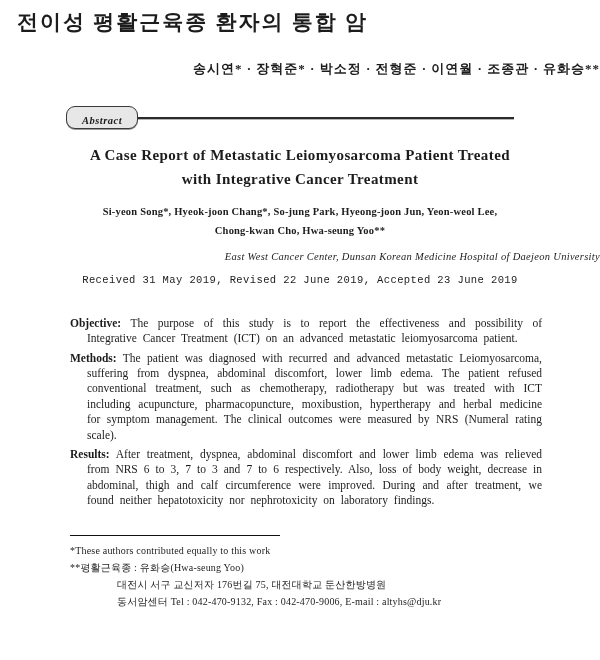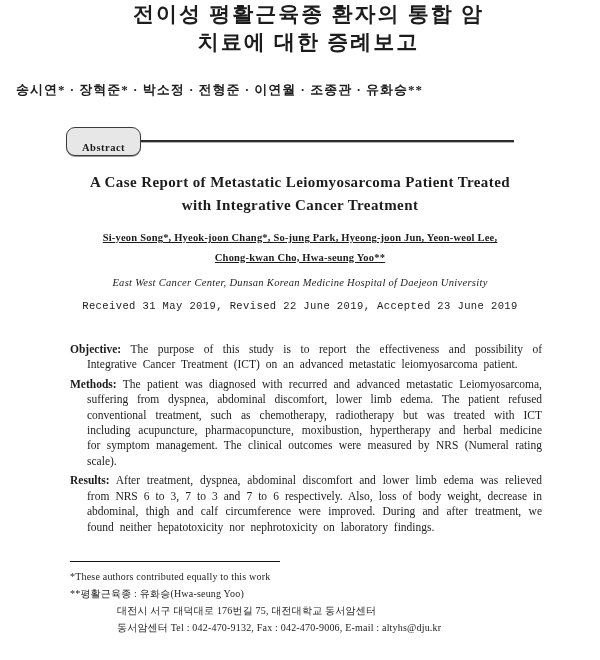--- a/index.html
+++ b/index.html
@@ -13,57 +13,57 @@
     overflow: hidden;
     font-family: "Liberation Serif", serif;
     color: #1c1c1c;
   }
   .page {
     width: 600px;
     height: 660px;
     position: relative;
   }
   .korean-title {
-    margin-top: 0;
-    text-align: center;
+    margin-top: 8px;
+    text-align: left;
     font-weight: bold;
     font-size: 21px;
     line-height: 1.35;
     letter-spacing: 2px;
     padding-left: 17px;
   }
   .korean-authors {
     margin-top: 24px;
-    text-align: left;
+    text-align: right;
     font-weight: bold;
     font-size: 13px;
     letter-spacing: 1px;
-    padding-left: 16px;
   }
   .korean-affiliation {
     margin-top: 24px;
     text-align: center;
     font-size: 11px;
     letter-spacing: 1px;
   }
   .korean-affiliation sup {
     font-size: 8px;
   }
   .abstract-band {
     margin: 28px 86px 0 66px;
     display: flex;
     align-items: center;
   }
   .abstract-badge {
     border: 1.4px solid #3a3a3a;
     border-radius: 9px;
     background: #e7e7e7;
     box-shadow: 0 1px 0 #9a9a9a;
-    padding: 14px 15px 2px 15px;
+    padding: 8px 15px 2px 15px;
     font-weight: bold;
+    font-style: italic;
     font-size: 10.5px;
     letter-spacing: 0.5px;
     white-space: nowrap;
   }
   .abstract-rule {
     flex: 1;
     height: 0;
     border-top: 2px solid #2b2b2b;
     box-shadow: 0 1px 0 #b5b5b5;
   }
@@ -75,25 +75,24 @@
     line-height: 1.55;
     letter-spacing: 0.4px;
   }
   .english-authors {
     margin-top: 11px;
     text-align: center;
     font-weight: bold;
     font-size: 10.5px;
     line-height: 1.85;
     letter-spacing: 0.2px;
-    text-decoration: underline;
   }
   .english-affiliation {
     margin-top: 10px;
-    text-align: center;
+    text-align: right;
     font-style: italic;
     font-size: 10.5px;
     letter-spacing: 0.3px;
   }
   .received-dates {
     margin-top: 12px;
     text-align: center;
     font-family: Liberation Mono, monospace;
     font-size: 10.5px;
     letter-spacing: 0.4px;
@@ -129,21 +128,20 @@
     padding-left: 47px;
   }
 </style>
 </head>
 <body>
 
 <div class="page">
 
   <div class="korean-title">
     <div>전이성 평활근육종 환자의 통합 암</div>
-    <div>치료에 대한 증례보고</div>
   </div>
 
   <div class="korean-authors">송시연* · 장혁준* · 박소정 · 전형준 · 이연월 · 조종관 · 유화승**</div>
 
 
   <div class="abstract-band">
     <span class="abstract-badge">Abstract</span>
     <span class="abstract-rule"></span>
   </div>
 
@@ -165,17 +163,17 @@
     <p class="abstract-section"><span class="label">Objective:</span><span> The purpose of this study is to report the effectiveness and possibility of Integrative Cancer Treatment (ICT) on an advanced metastatic leiomyosarcoma patient.</span></p>
     <p class="abstract-section"><span class="label">Methods:</span><span> The patient was diagnosed with recurred and advanced metastatic Leiomyosarcoma, suffering from dyspnea, abdominal discomfort, lower limb edema. The patient refused conventional treatment, such as chemotherapy, radiotherapy but was treated with ICT including acupuncture, pharmacopuncture, moxibustion, hypertherapy and herbal medicine for symptom management. The clinical outcomes were measured by NRS (Numeral rating scale).</span></p>
     <p class="abstract-section"><span class="label">Results:</span><span> After treatment, dyspnea, abdominal discomfort and lower limb edema was relieved from NRS 6 to 3, 7 to 3 and 7 to 6 respectively. Also, loss of body weight, decrease in abdominal, thigh and calf circumference were improved. During and after treatment, we found neither hepatotoxicity nor nephrotoxicity on laboratory findings.</span></p>
   </div>
 
   <div class="footnote-rule"></div>
 
   <div class="footnotes">
     <div>*These authors contributed equally to this work</div>
     <div>**평활근육종 : 유화승(Hwa-seung Yoo)</div>
-    <div class="indented">대전시 서구 대덕대로 176번길 75, 대전대학교 동서암센터</div>
+    <div class="indented">대전시 서구 교신저자 176번길 75, 대전대학교 둔산한방병원</div>
     <div class="indented">동서암센터 Tel : 042-470-9132, Fax : 042-470-9006, E-mail : altyhs@dju.kr</div>
   </div>
 
 </div>
 
 </body></html>

